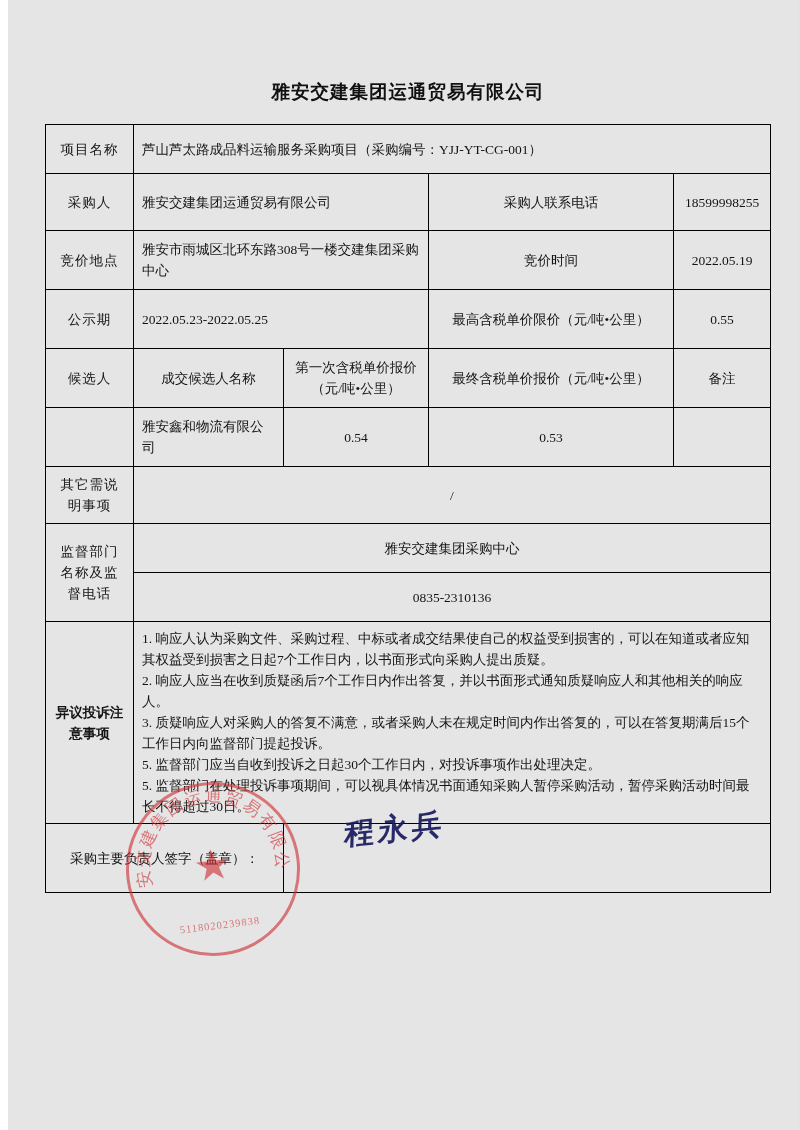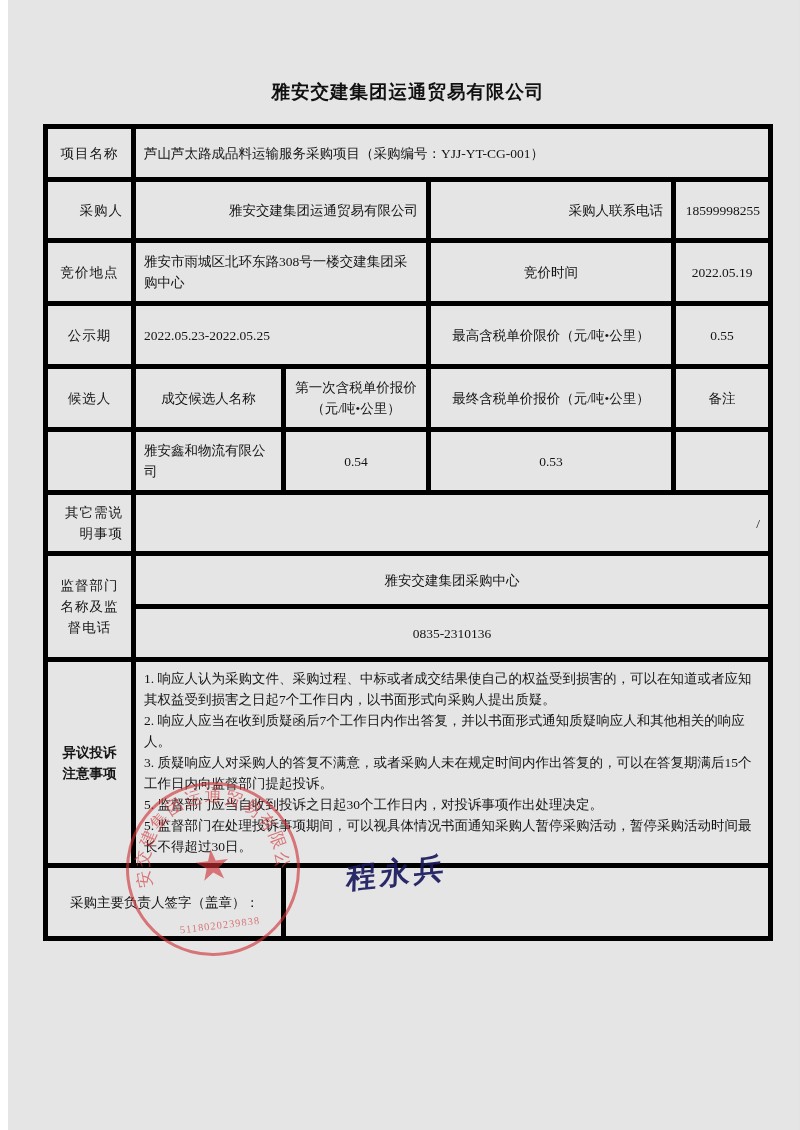--- a/index.html
+++ b/index.html
@@ -33,36 +33,36 @@
     line-height: 28px;
     color: #111;
   }
   table.main {
     border-collapse: collapse;
     width: 725px;
     margin: 18px auto 0 auto;
     table-layout: fixed;
   }
   table.main td {
-    border: 5px solid #000000;
+    border: 1px solid #000000;
     font-size: 13.5px;
     line-height: 21px;
     padding: 6px 8px;
     vertical-align: middle;
     color: #141414;
   }
   .c-center { text-align: center; }
   .c-left { text-align: left; }
   .label-cell {
     text-align: center;
     letter-spacing: 1px;
   }
   .tall { height: 46px; }
   .row-h1 { height: 36px; }
-  .row-h2 { height: 44px; text-align: right; }
+  .row-h2 { height: 44px; }
   .notice-cell {
     text-align: left;
     font-size: 13px;
     line-height: 25px;
     padding: 14px 16px 14px 14px;
     vertical-align: top;
   }
   .notice-cell p {
     margin: 0;
     text-indent: 0;

